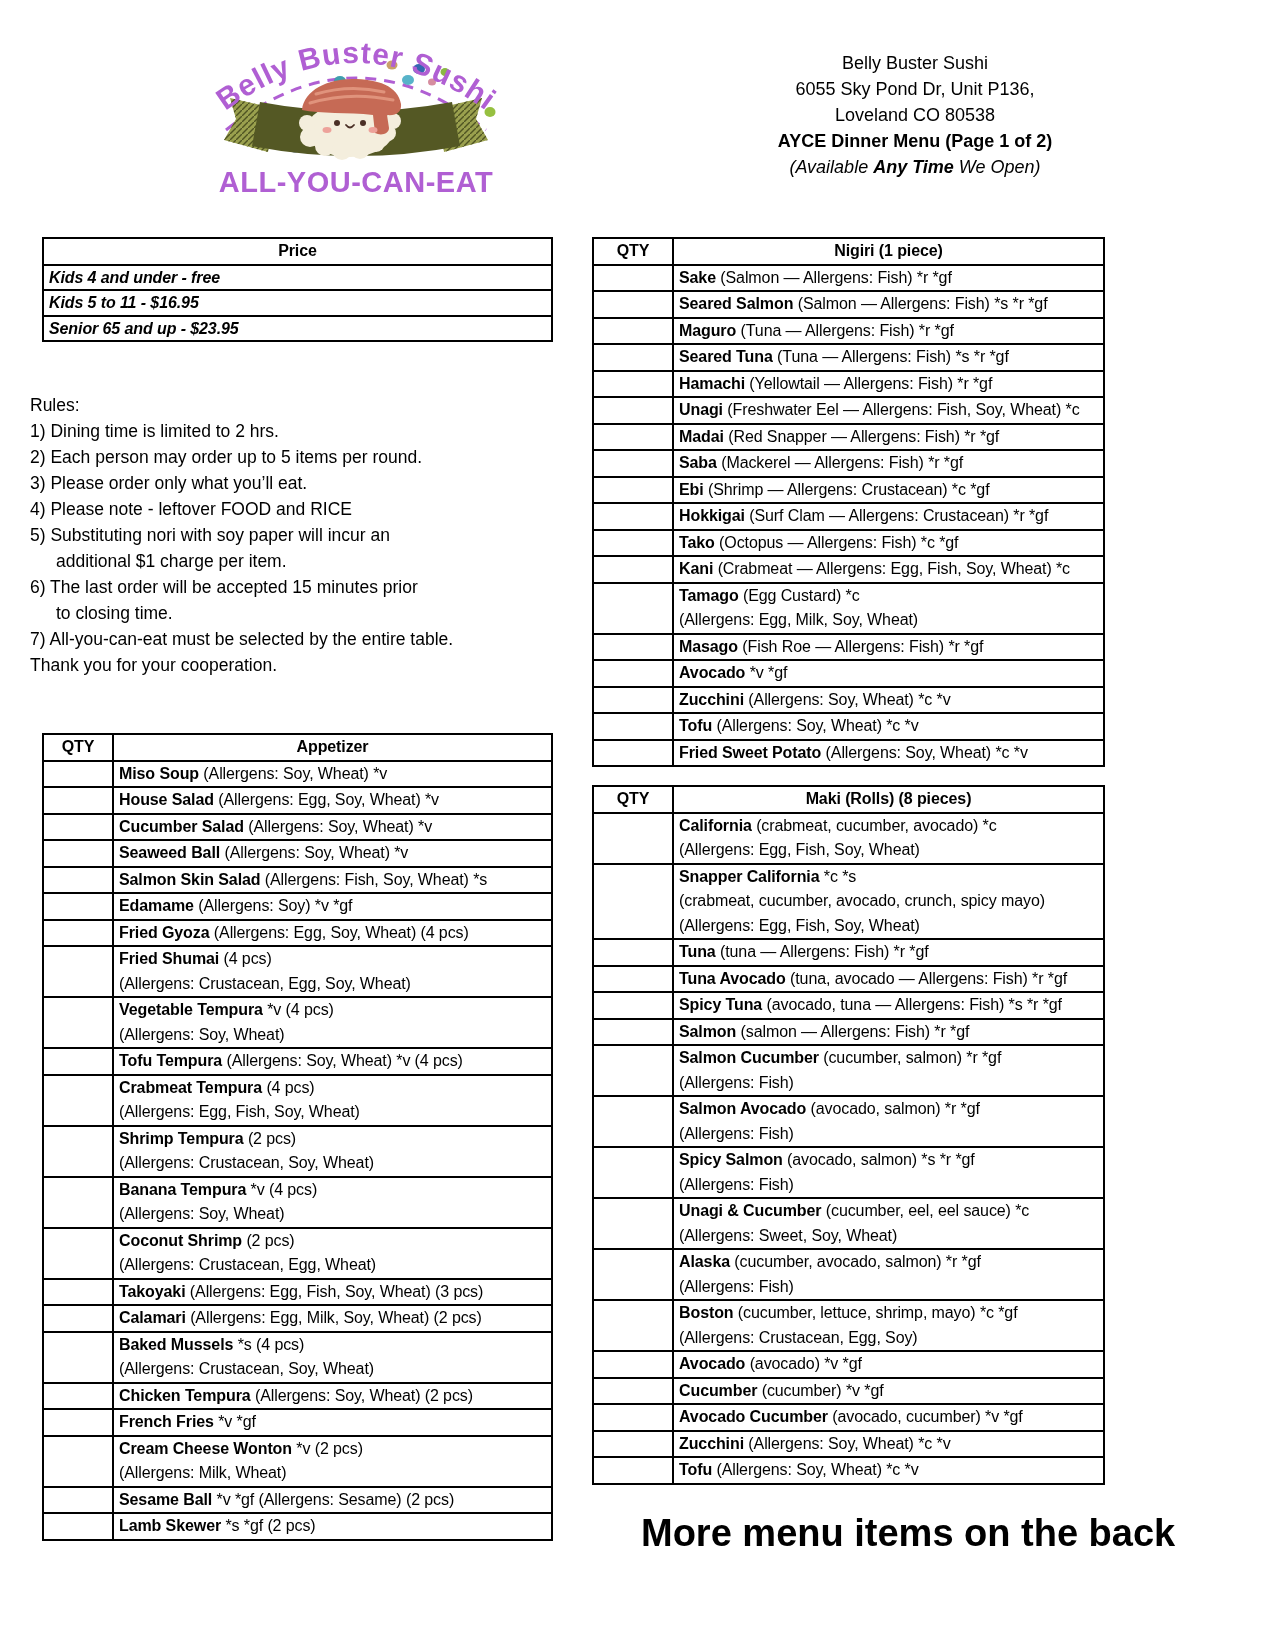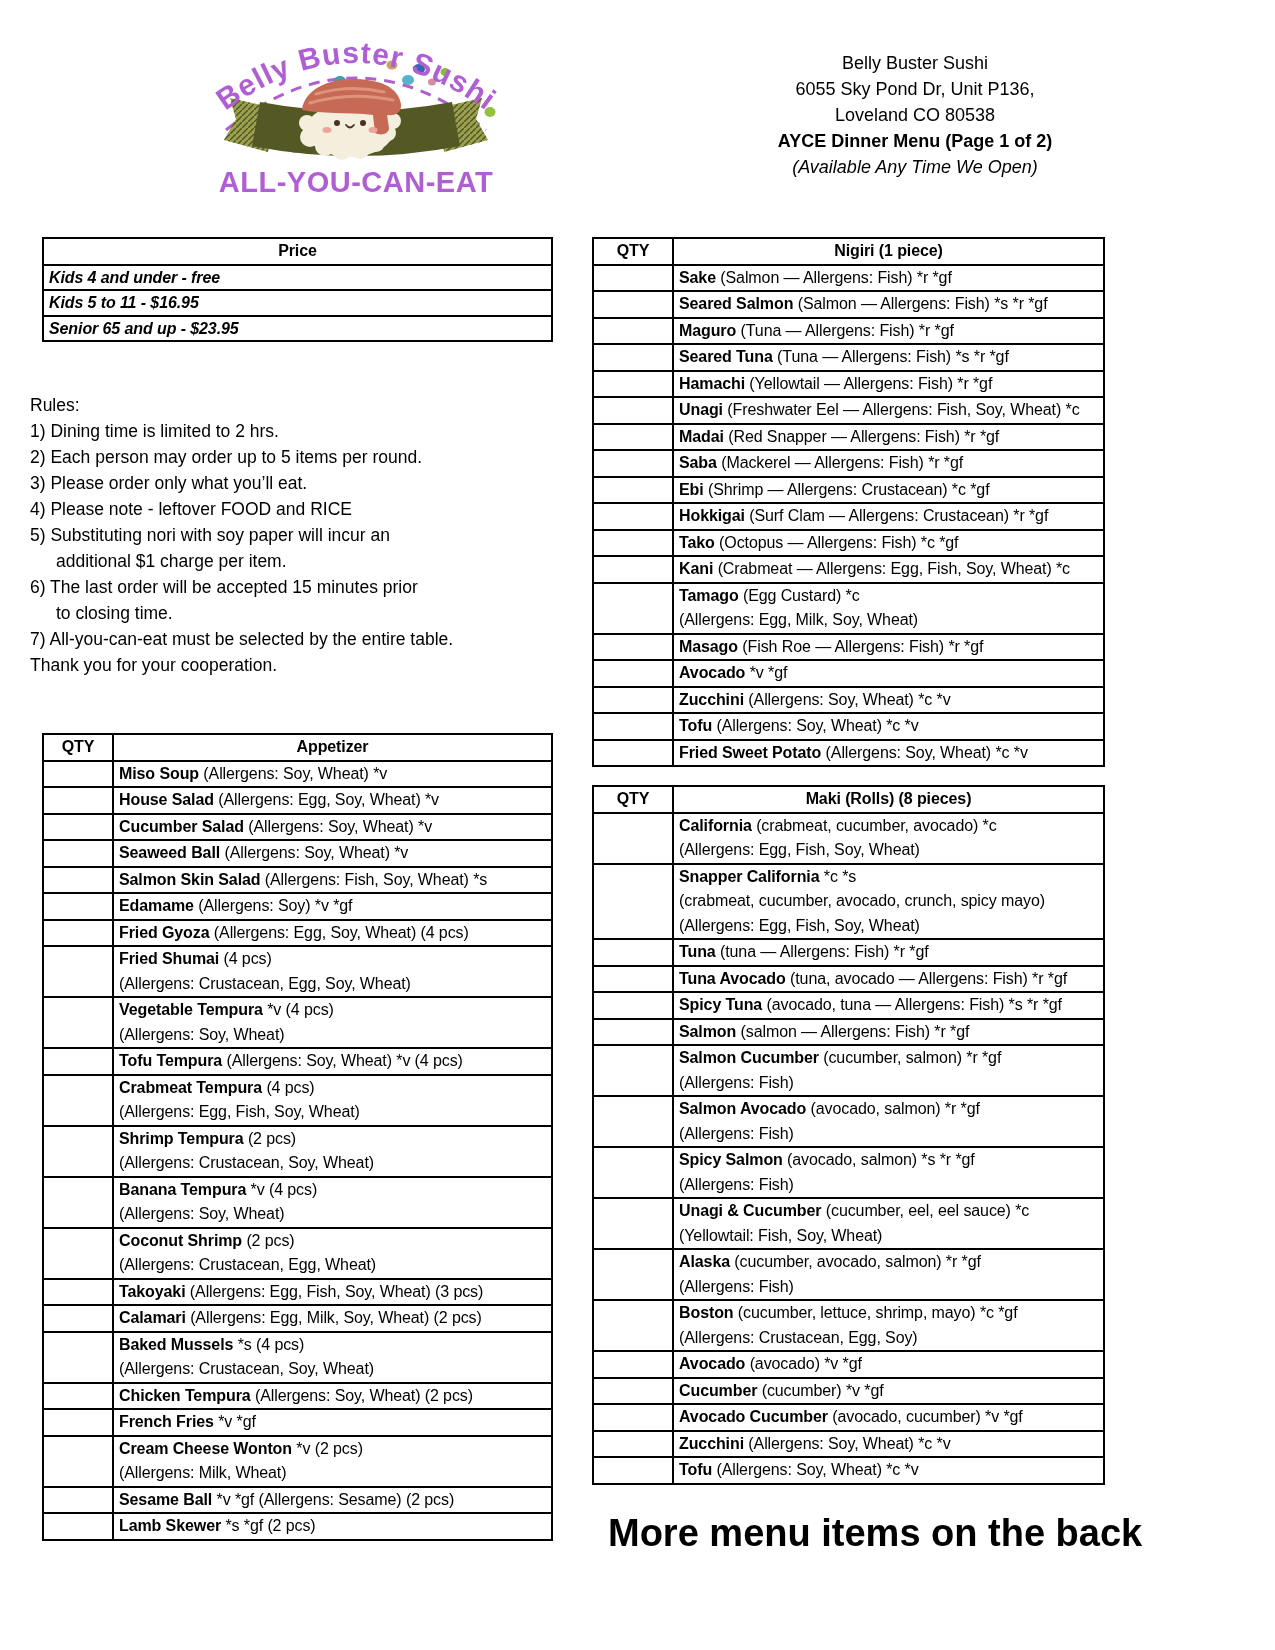--- a/index.html
+++ b/index.html
@@ -7,21 +7,21 @@
     position:relative;width:1275px;height:1650px;background:#fff;
     font-family:"Liberation Sans",sans-serif;color:#000;overflow:hidden;
   }
   
   .logo-wrap{position:absolute;left:200px;top:20px;width:312px;height:182px;}
   
   .addr{position:absolute;left:700px;top:50px;width:430px;text-align:center;
         font-size:18px;line-height:26px;}
   .addr .bold{font-weight:bold;}
   .addr .ital{font-style:italic;}
-  .addr .bital{font-style:italic;font-weight:normal;}
+  .addr .bital{font-style:italic;font-weight:bold;}
   
   table.menu-table{border-collapse:collapse;table-layout:fixed;
         font-size:16px;letter-spacing:-0.1px;}
   table.menu-table th,table.menu-table td{border:2px solid #000;padding:0 5px;
         vertical-align:middle;overflow:visible;}
   table.menu-table th{font-weight:bold;height:24.5px;line-height:24.5px;}
   table.menu-table td .line{height:24.5px;line-height:24.5px;white-space:nowrap;}
   td.qty{}
   .price-pos{position:absolute;left:42px;top:237px;}
   .price-pos table{width:511px;}
@@ -32,21 +32,21 @@
   .nigiri-pos{position:absolute;left:592px;top:237px;}
   .nigiri-pos table{width:513px;}
   .maki-pos{position:absolute;left:592px;top:785px;}
   .maki-pos table{width:513px;}
   .nigiri-pos col.qty-col,.maki-pos col.qty-col{width:80px;}
   
   .rules{position:absolute;left:30px;top:392px;width:525px;font-size:17.5px;line-height:26px;}
   .rules .rline{white-space:nowrap;}
   .rules .indent{padding-left:26px;}
   
-  .more{position:absolute;left:608px;top:1512px;font-size:38px;font-weight:bold;
+  .more{position:absolute;left:641px;top:1512px;font-size:38px;font-weight:bold;
         letter-spacing:0px;white-space:nowrap;}
 </style>
 </head>
 <body>
 
 <div class="page">
 
   <div class="logo-wrap">
     <svg width="312" height="182" viewBox="0 0 312 182">
       <defs>
@@ -513,21 +513,21 @@
             <td class="qty"></td>
             <td>
               <div class="line"><b>Spicy Salmon</b> (avocado, salmon) *s *r *gf</div>
               <div class="line">(Allergens: Fish)</div>
             </td>
           </tr>
           <tr>
             <td class="qty"></td>
             <td>
               <div class="line"><b>Unagi &amp; Cucumber</b> (cucumber, eel, eel sauce) *c</div>
-              <div class="line">(Yellowtail: Fish, Soy, Wheat)</div>
+              <div class="line">(Allergens: Sweet, Soy, Wheat)</div>
             </td>
           </tr>
           <tr>
             <td class="qty"></td>
             <td>
               <div class="line"><b>Alaska</b> (cucumber, avocado, salmon) *r *gf</div>
               <div class="line">(Allergens: Fish)</div>
             </td>
           </tr>
           <tr>

